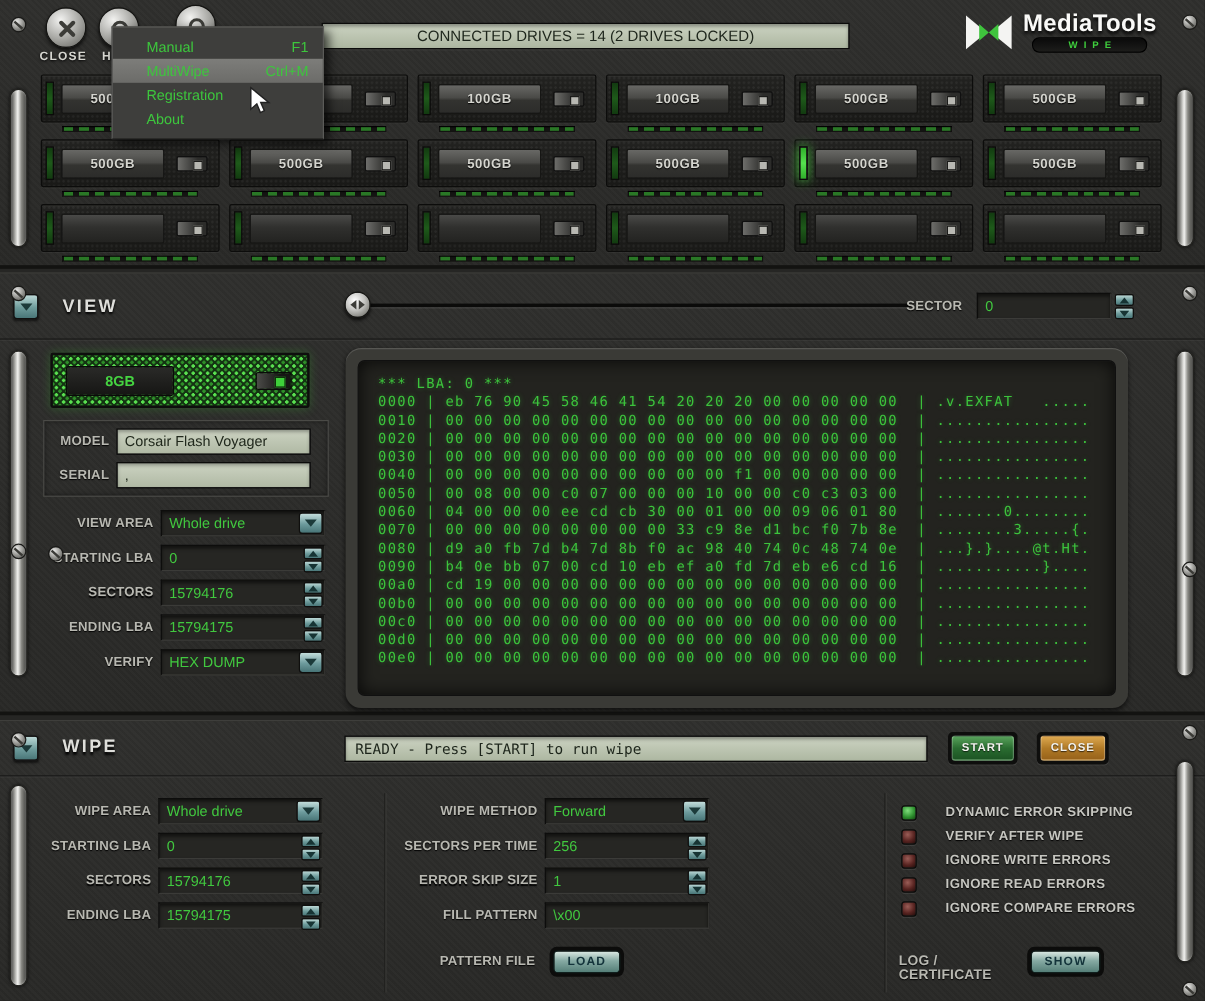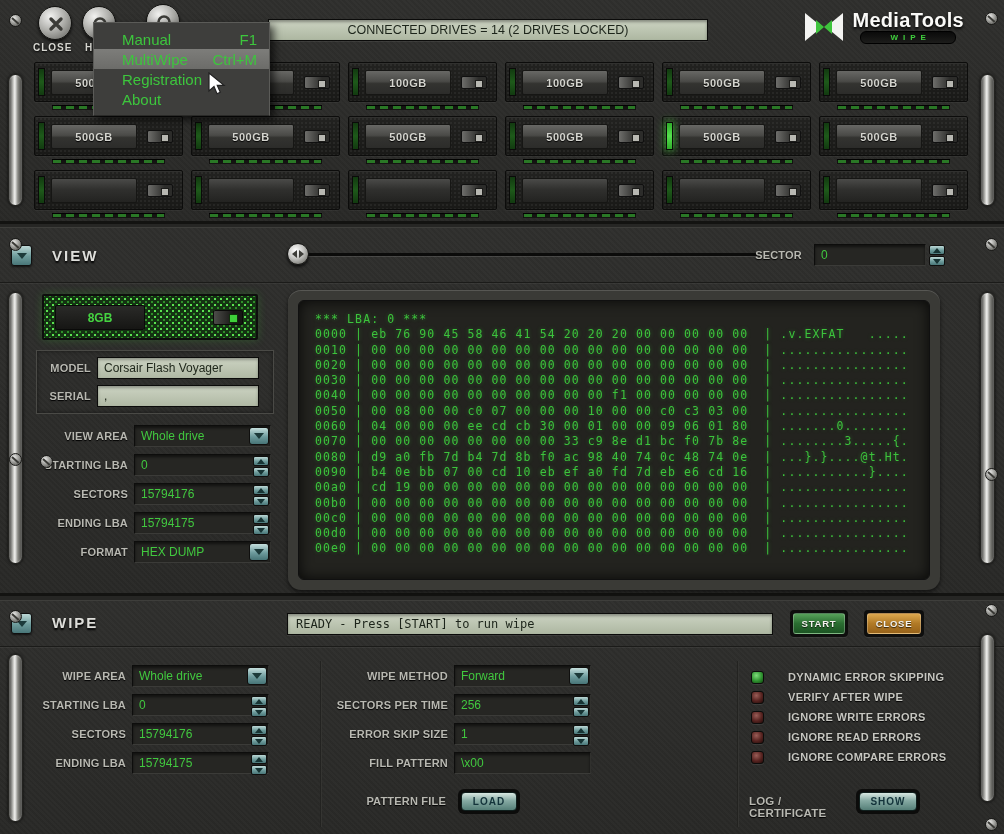--- a/index.html
+++ b/index.html
@@ -177,21 +177,21 @@
     box-shadow:0 1px 0 rgba(255,255,255,.08); }
   .opt-row.on .led-box { background:radial-gradient(circle at 40% 32%, #7fdd7c, #2f9230 55%, #11420f); }
   .opt-label { font-size:11px; font-weight:bold; color:#c6c6c0; letter-spacing:.3px;
     text-shadow:0 1px 1px #000; }
 
   
   .menu-pop { position:absolute; left:93px; top:22px; width:177px; z-index:50;
     background:#3e3e3c; border:1px solid #5b5b58; border-bottom-color:#2a2a28;
     box-shadow:4px 4px 8px rgba(0,0,0,.65); padding:6px 0; }
   .menu-item { height:20px; display:flex; align-items:center; justify-content:space-between;
-    padding:0 12px 0 28px; font-size:15px; color:#3dc63d; cursor:pointer;text-align:right; }
+    padding:0 12px 0 28px; font-size:12px; color:#3dc63d; cursor:pointer;text-align:right; }
   .menu-item.hl { background:linear-gradient(#7d7d7a,#6c6c69); }
   .menu-sc { color:#3dc63d; }
   .cursor { position:absolute; left:205px; top:72px; z-index:60; }
 </style>
 </head>
 <body>
 
 <div class="rack">
 
   <section class="panel top">
@@ -473,21 +473,21 @@
           <div class="spin">
                 <i class="tri-up-s"></i>
               </div>
           <div class="spin">
                 <i class="tri-down-s"></i>
               </div>
         </div>
       </div>
     </div>
         <div class="field ctl-dropdown">
-      <span class="f-label" style="width: 102px;">FORMAT</span>
+      <span class="f-label" style="width: 102px;">VERIFY</span>
       <div class="f-input">
         <span class="f-value">HEX DUMP</span>
         <div class="dd-btn">
           <i class="tri-down" style="border-left-width:5px;border-right-width:5px;border-top-width:6px;"></i>
         </div>
 
       </div>
     </div>
       </div>
 

